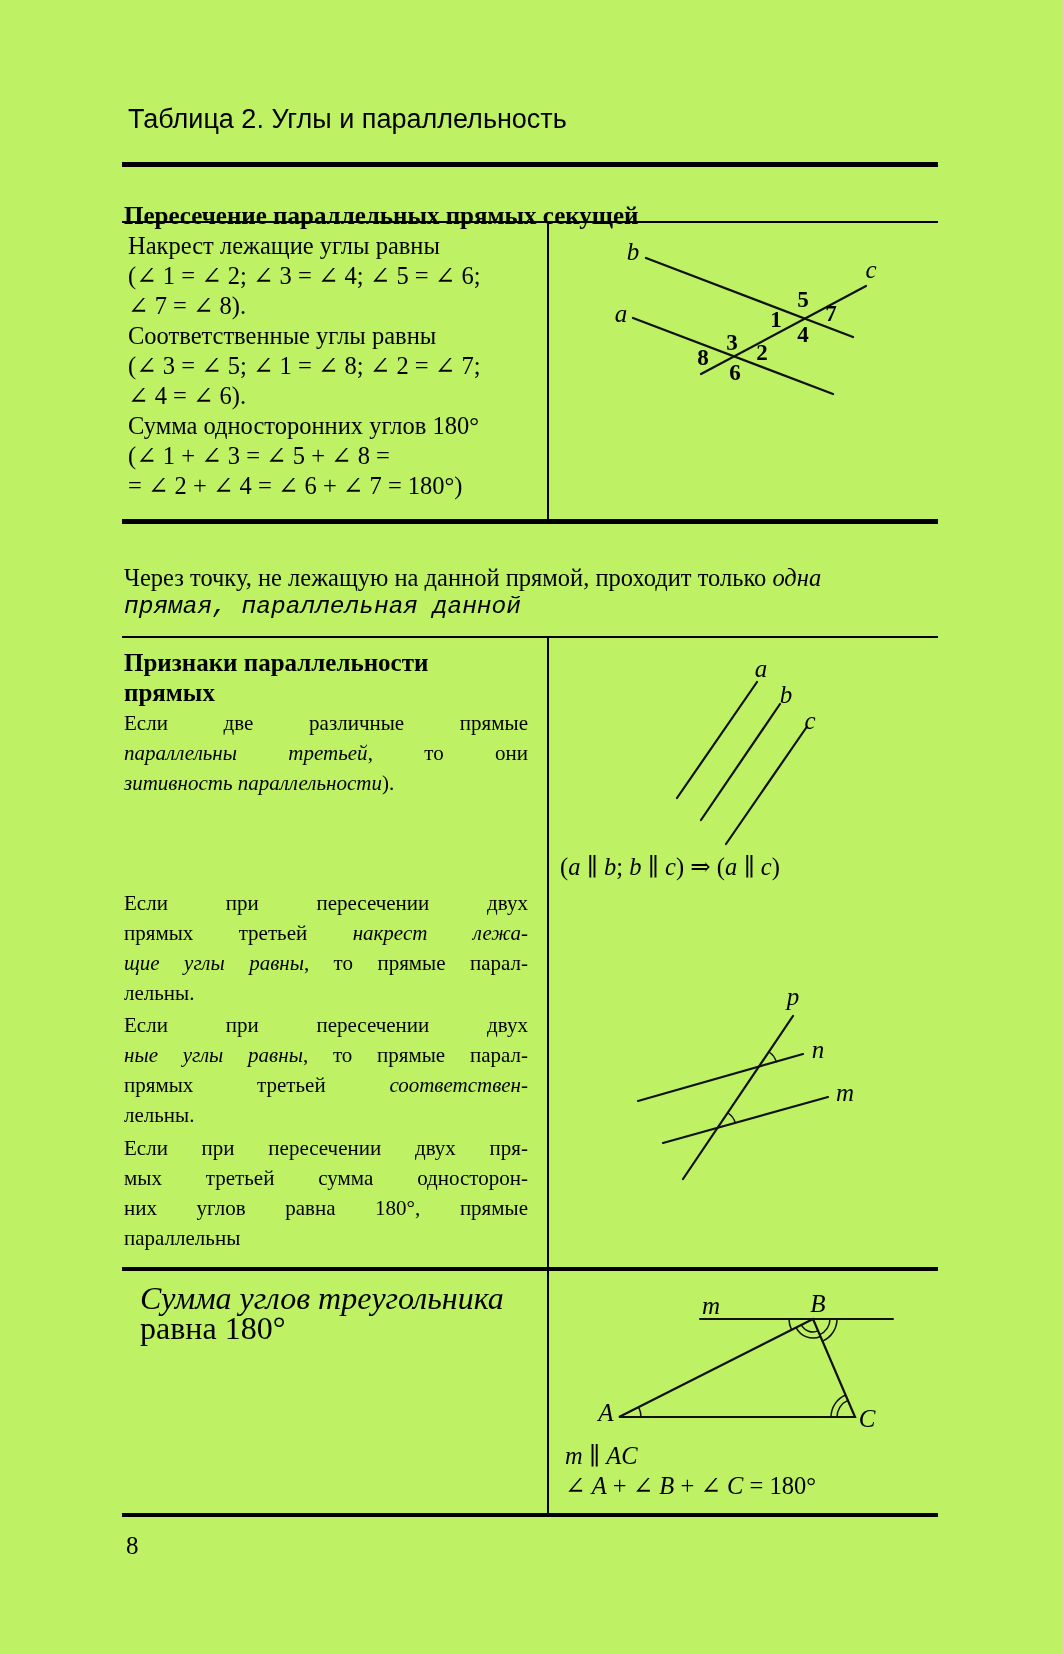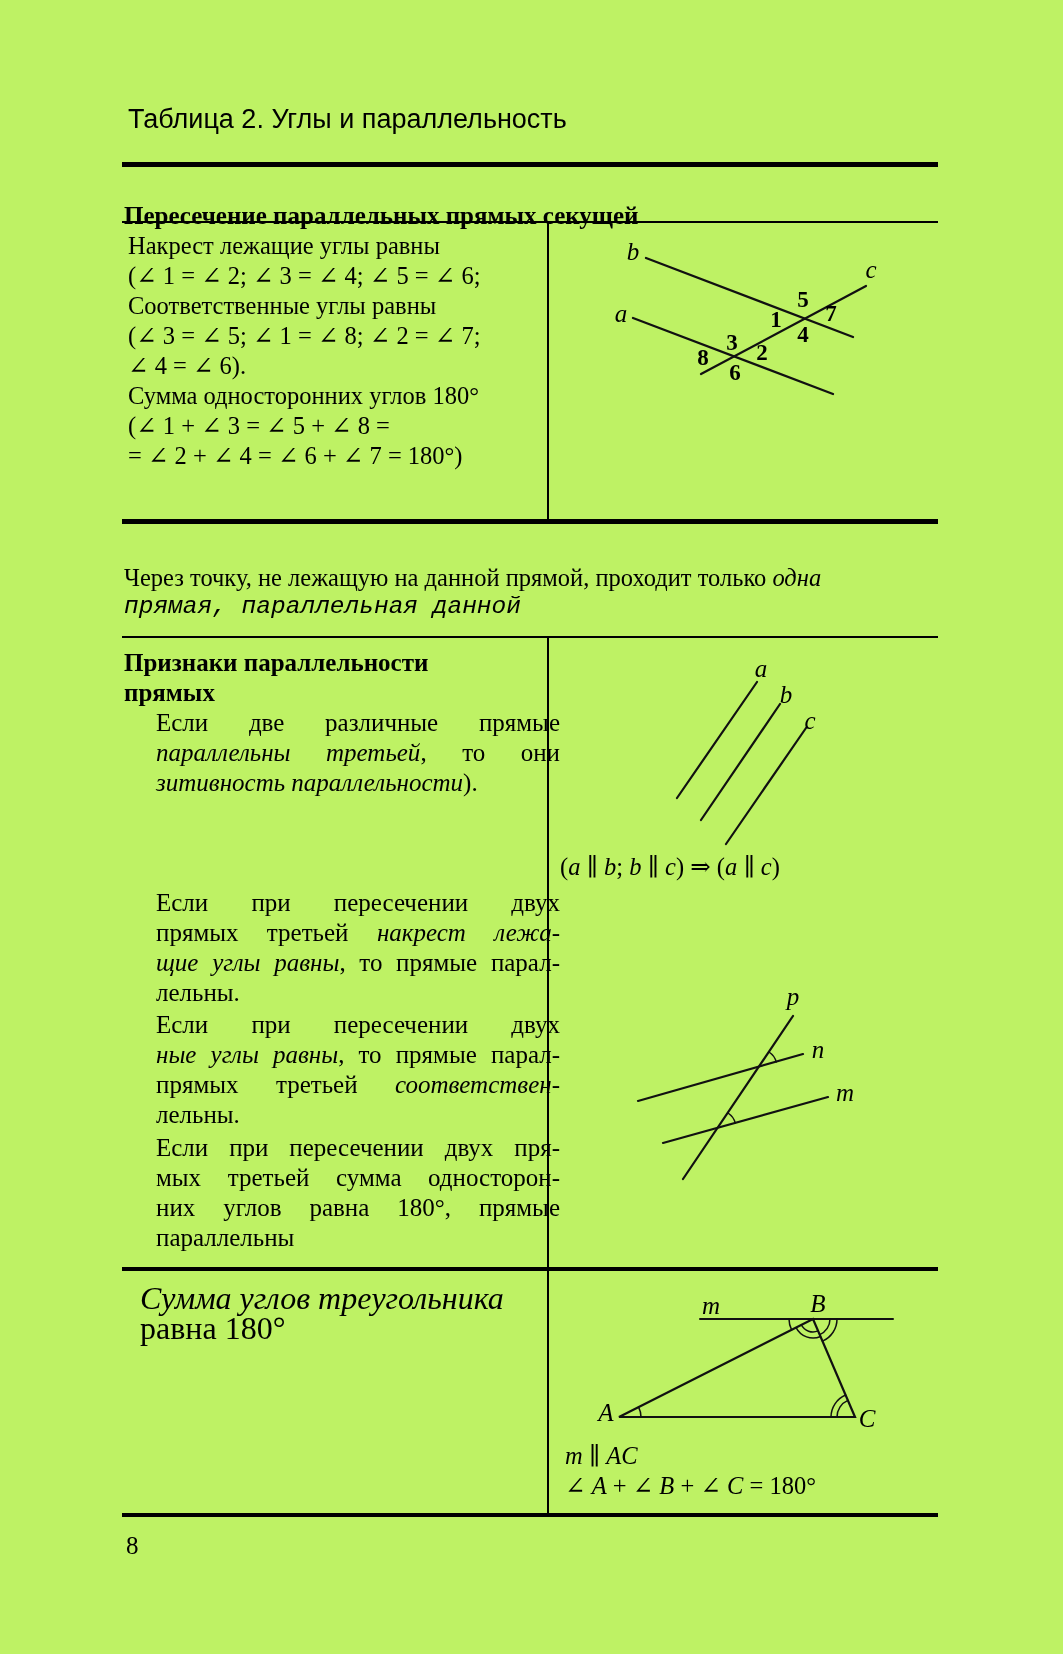--- a/index.html
+++ b/index.html
@@ -12,21 +12,21 @@
   .hr { position:absolute; left:122px; width:816px; background:#000; }
   .vr { position:absolute; left:547px; width:2px; background:#000; }
   .title { left:128px; top:104px; font-family:"Liberation Sans",sans-serif; font-size:27px; font-weight:400; }
   .bold-head { font-weight:700; font-size:25px; }
   .h1 { left:124px; top:174px;margin-top:28px; }
   .cell1 { left:128px; top:231px; width:414px; font-size:24.5px; line-height:30px; white-space:nowrap; }
   .ax-title { left:124px; top:531px; }
   .ax-line { left:124px; top:563px; width:800px; font-size:24.5px; line-height:30px; }
   .ax-line2 { top:592px;font-family:Liberation Mono, monospace; }
   .s2-title { left:124px; top:648px; line-height:30px; }
-  .para { left:124px; width:404px; font-size:25px; line-height:30px;margin-left:32px; }
+  .para { left:124px; width:404px; font-size:21px; line-height:30px; }
   .para .j { text-align:justify; text-align-last:justify; }
   .fml { font-size:24.5px; line-height:30px; white-space:nowrap; }
   .sec3-title { left:140px; top:1283px; font-size:32px; line-height:30px; }
   .pagenum { left:126px; top:1532px; font-size:25px; }
   .it { font-style:italic; }
   svg { position:absolute; overflow:visible; }
   svg line, svg path { stroke:#111; stroke-width:2.2; fill:none; stroke-linecap:round; }
   svg path.arc { stroke-width:1.5; }
   svg line.thin { stroke-width:2; }
   .dl { font:italic 25px "Liberation Serif","DejaVu Serif",serif; fill:#000; }
@@ -39,20 +39,21 @@
 
   <div class="abs title">Таблица 2. Углы и параллельность</div>
 
   <div class="hr" style="top:162px;height:5px"></div>
   <div class="abs h1 bold-head">Пересечение параллельных прямых секущей</div>
   <div class="hr" style="top:221px;height:2px"></div>
 
   <div class="abs cell1">
     <div>Накрест лежащие углы равны</div>
     <div>(∠ 1 = ∠ 2; ∠ 3 = ∠ 4; ∠ 5 = ∠ 6;</div>
+    <div>∠ 7 = ∠ 8).</div>
     <div>Соответственные углы равны</div>
     <div>(∠ 3 = ∠ 5; ∠ 1 = ∠ 8; ∠ 2 = ∠ 7;</div>
     <div>∠ 4 = ∠ 6).</div>
     <div>Сумма односторонних углов 180°</div>
     <div>(∠ 1 + ∠ 3 = ∠ 5 + ∠ 8 =</div>
     <div>= ∠ 2 + ∠ 4 = ∠ 6 + ∠ 7 = 180°)</div>
   </div>
   <div class="vr" style="top:223px;height:296px"></div>
 
   <svg style="left:548px;top:221px;width:390px;height:300px" viewBox="548 221 390 300">

